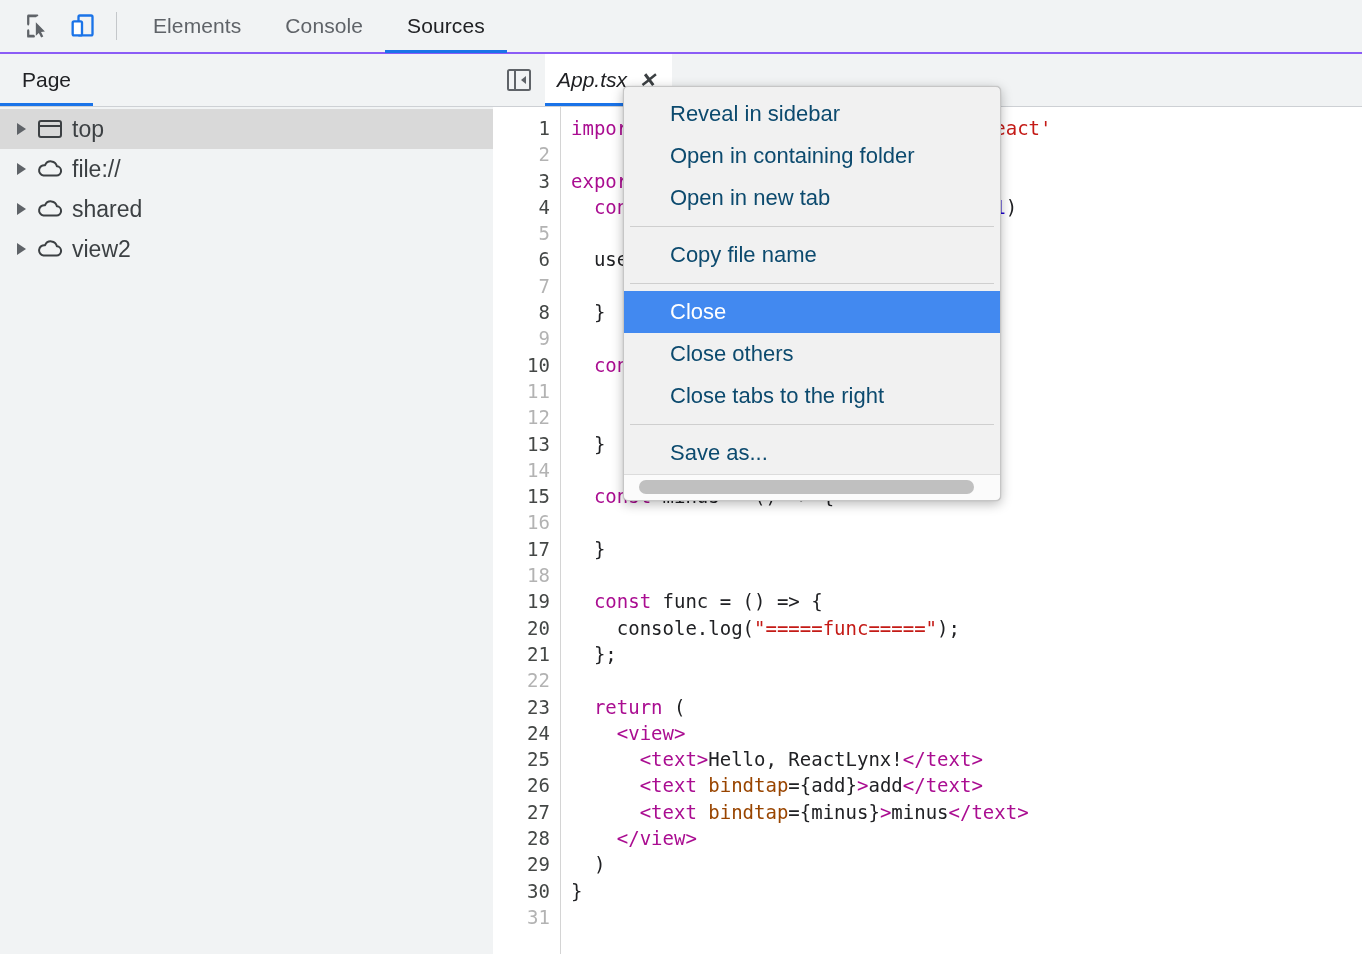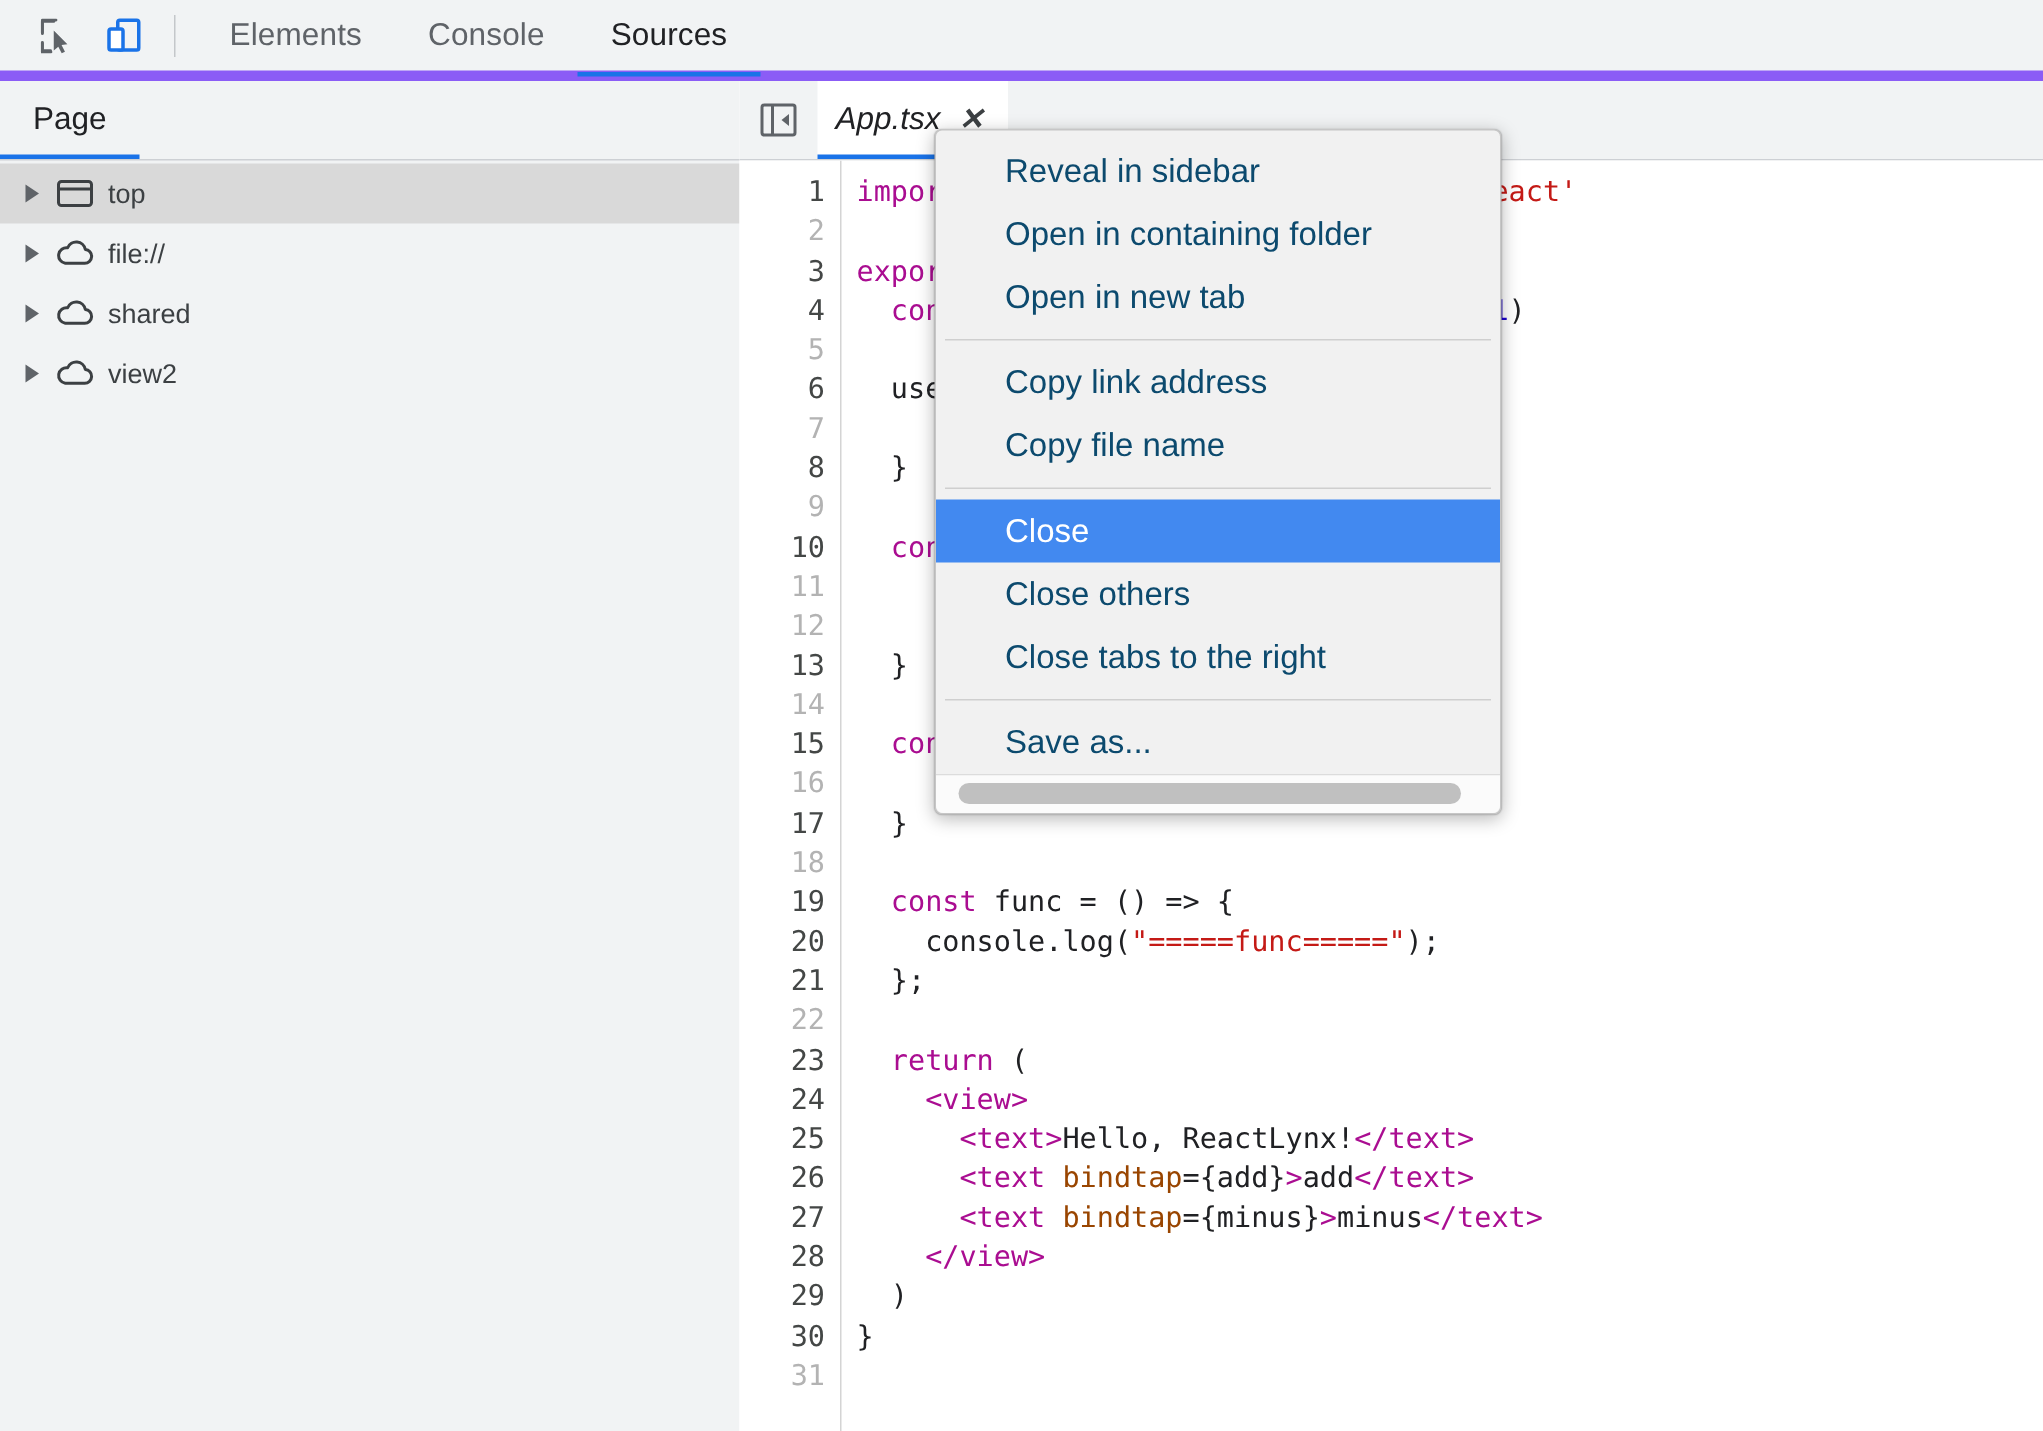--- a/index.html
+++ b/index.html
@@ -9,21 +9,21 @@
     background: #ffffff;
     overflow: hidden;
   }
   #app { position: relative; width: 1362px; height: 954px; }
 
   
   .toolbar {
     position: absolute; top: 0; left: 0;
     width: 1362px; height: 54px;
     background: #f1f3f4;
-    border-bottom: 7px solid #8b5cf6;
+    border-bottom: 2px solid #8b5cf6;
     display: flex; align-items: center;
   }
   .tb-icon {
     width: 44px; height: 40px;
     display: flex; align-items: center; justify-content: center;
     cursor: pointer;
   }
   .tb-icon:first-child { margin-left: 16px; }
   .tb-sep {
     width: 1px; height: 28px; background: #c4c7ca;
@@ -72,21 +72,21 @@
     justify-content: center; gap: 4px; cursor: pointer;
   }
   .side-more i {
     display: block; width: 5px; height: 5px;
     border-radius: 50%; background: #5f6368;
   }
   .tree { padding-top: 2px; }
   .tree-row {
     height: 40px; display: flex; align-items: center;
     padding-left: 10px; cursor: pointer;
-    font-size: 18px; color: #3c4043;
+    font-size: 23px; color: #3c4043;
   }
   .tree-row.selected { background: #d9d9d9; }
   .twisty {
     width: 22px; display: flex; align-items: center; justify-content: center;
     flex: 0 0 22px;
   }
   .twisty span {
     display: block; width: 0; height: 0;
     border-top: 6px solid transparent;
     border-bottom: 6px solid transparent;
@@ -340,21 +340,20 @@
       <div class="code" id="codebody"><div><span class="kw">import </span><span class="plain">{ useState } </span><span class="kw">from </span><span class="str">'@lynx-dev/react'</span></div><div>&nbsp;</div><div><span class="kw">export default function </span><span class="plain">App() {</span></div><div><span class="kw">  const</span><span class="plain"> [count, setCount] = </span><span class="plain">useState(</span><span class="num">1</span><span class="plain">)</span></div><div>&nbsp;</div><div><span class="plain">  useEffect(() =&gt; {</span></div><div>&nbsp;</div><div><span class="plain">  }</span></div><div>&nbsp;</div><div><span class="kw">  const</span><span class="plain"> add = () =&gt; {</span></div><div>&nbsp;</div><div>&nbsp;</div><div><span class="plain">  }</span></div><div>&nbsp;</div><div><span class="kw">  const</span><span class="plain"> minus = () =&gt; {</span></div><div>&nbsp;</div><div><span class="plain">  }</span></div><div>&nbsp;</div><div><span class="kw">  const</span><span class="plain"> func = () =&gt; {</span></div><div><span class="plain">    console.log(</span><span class="str">"=====func====="</span><span class="plain">);</span></div><div><span class="plain">  };</span></div><div>&nbsp;</div><div><span class="kw">  return</span><span class="plain"> (</span></div><div><span class="tag">    &lt;view&gt;</span></div><div><span class="tag">      &lt;text&gt;</span><span class="plain">Hello, ReactLynx!</span><span class="tag">&lt;/text&gt;</span></div><div><span class="tag">      &lt;text </span><span class="attr">bindtap</span><span class="plain">={add}</span><span class="tag">&gt;</span><span class="plain">add</span><span class="tag">&lt;/text&gt;</span></div><div><span class="tag">      &lt;text </span><span class="attr">bindtap</span><span class="plain">={minus}</span><span class="tag">&gt;</span><span class="plain">minus</span><span class="tag">&lt;/text&gt;</span></div><div><span class="tag">    &lt;/view&gt;</span></div><div><span class="plain">  )</span></div><div><span class="plain">}</span></div><div>&nbsp;</div></div>
     </div>
   </div>
 
   <div class="ctx">
     <div id="ctx-body">
         <div class="ctx-item">Reveal in sidebar</div>
         <div class="ctx-item">Open in containing folder</div>
         <div class="ctx-item">Open in new tab</div>
         <div class="ctx-sep"></div>
-        <div class="ctx-item">Copy link address</div>
         <div class="ctx-item">Copy file name</div>
         <div class="ctx-sep"></div>
         <div class="ctx-item highlight">Close</div>
         <div class="ctx-item">Close others</div>
         <div class="ctx-item">Close tabs to the right</div>
         <div class="ctx-sep"></div>
         <div class="ctx-item">Save as...</div>
       </div>
     <div class="ctx-scroll">
       <div class="ctx-scroll-thumb"></div>

